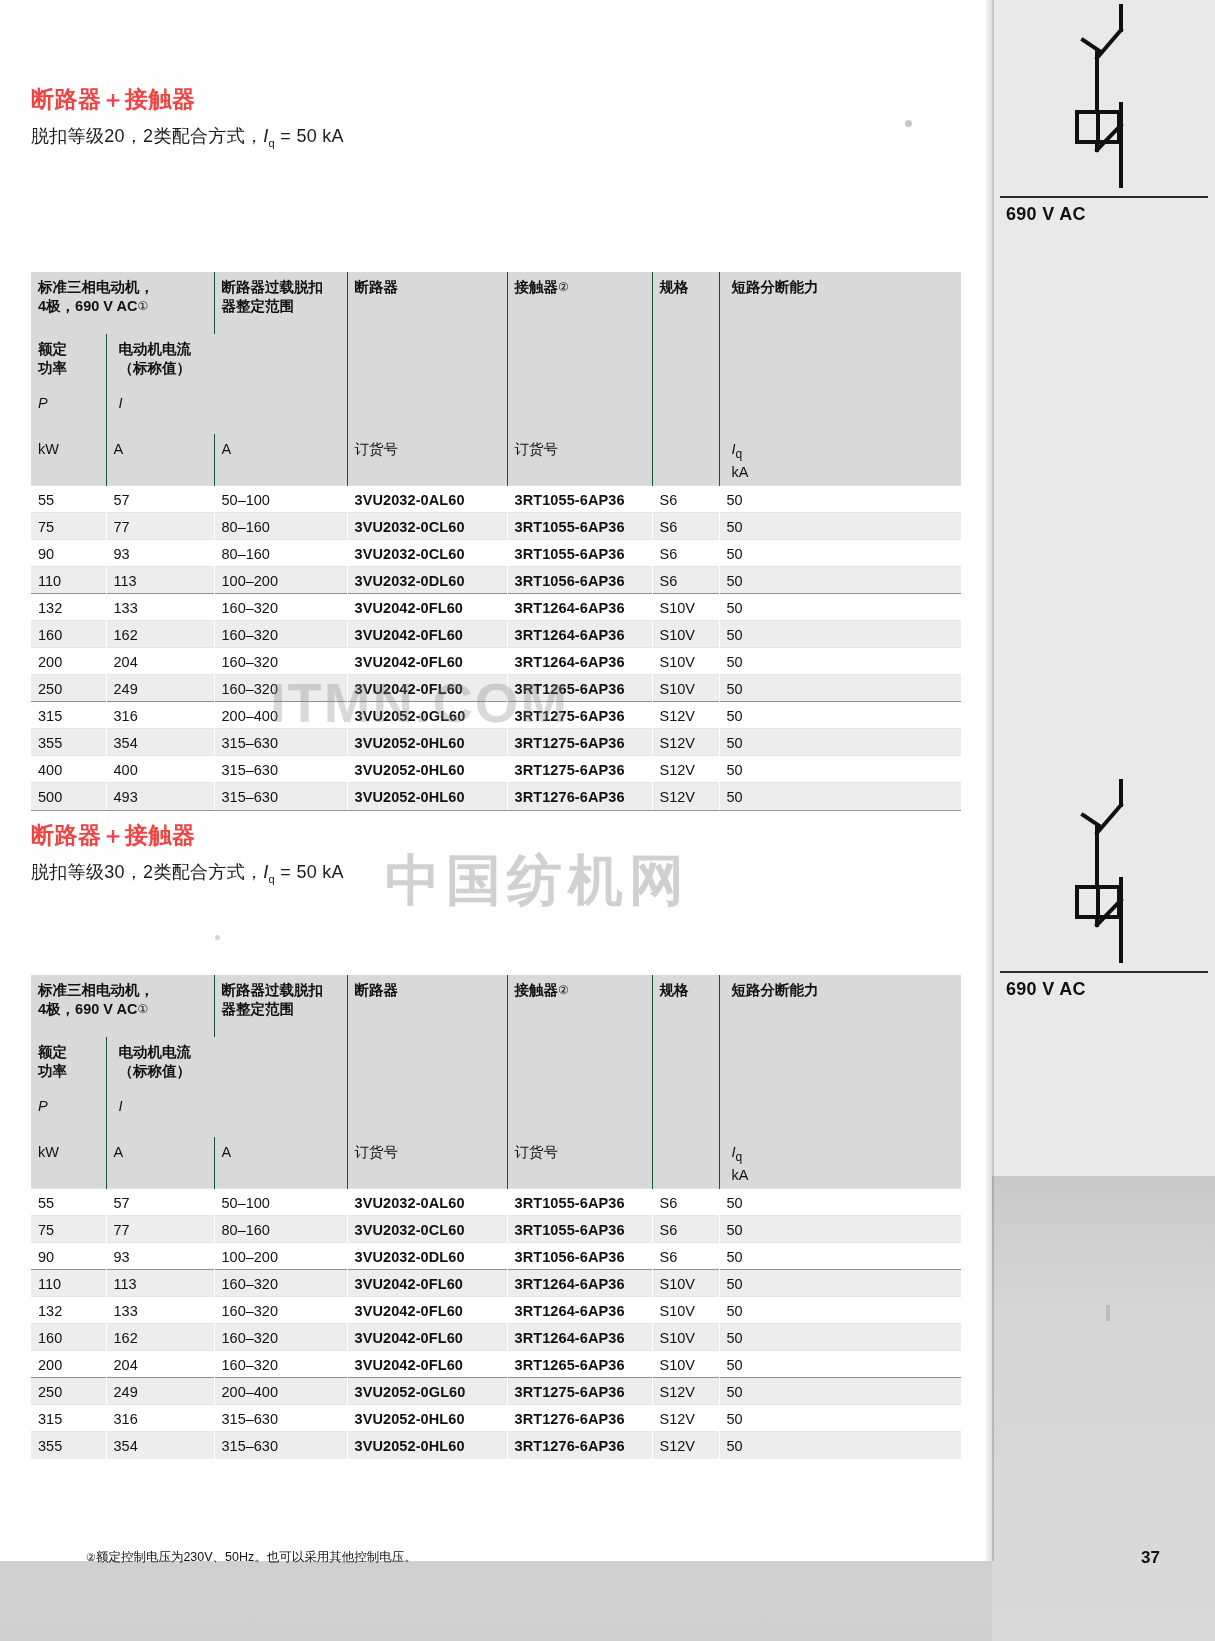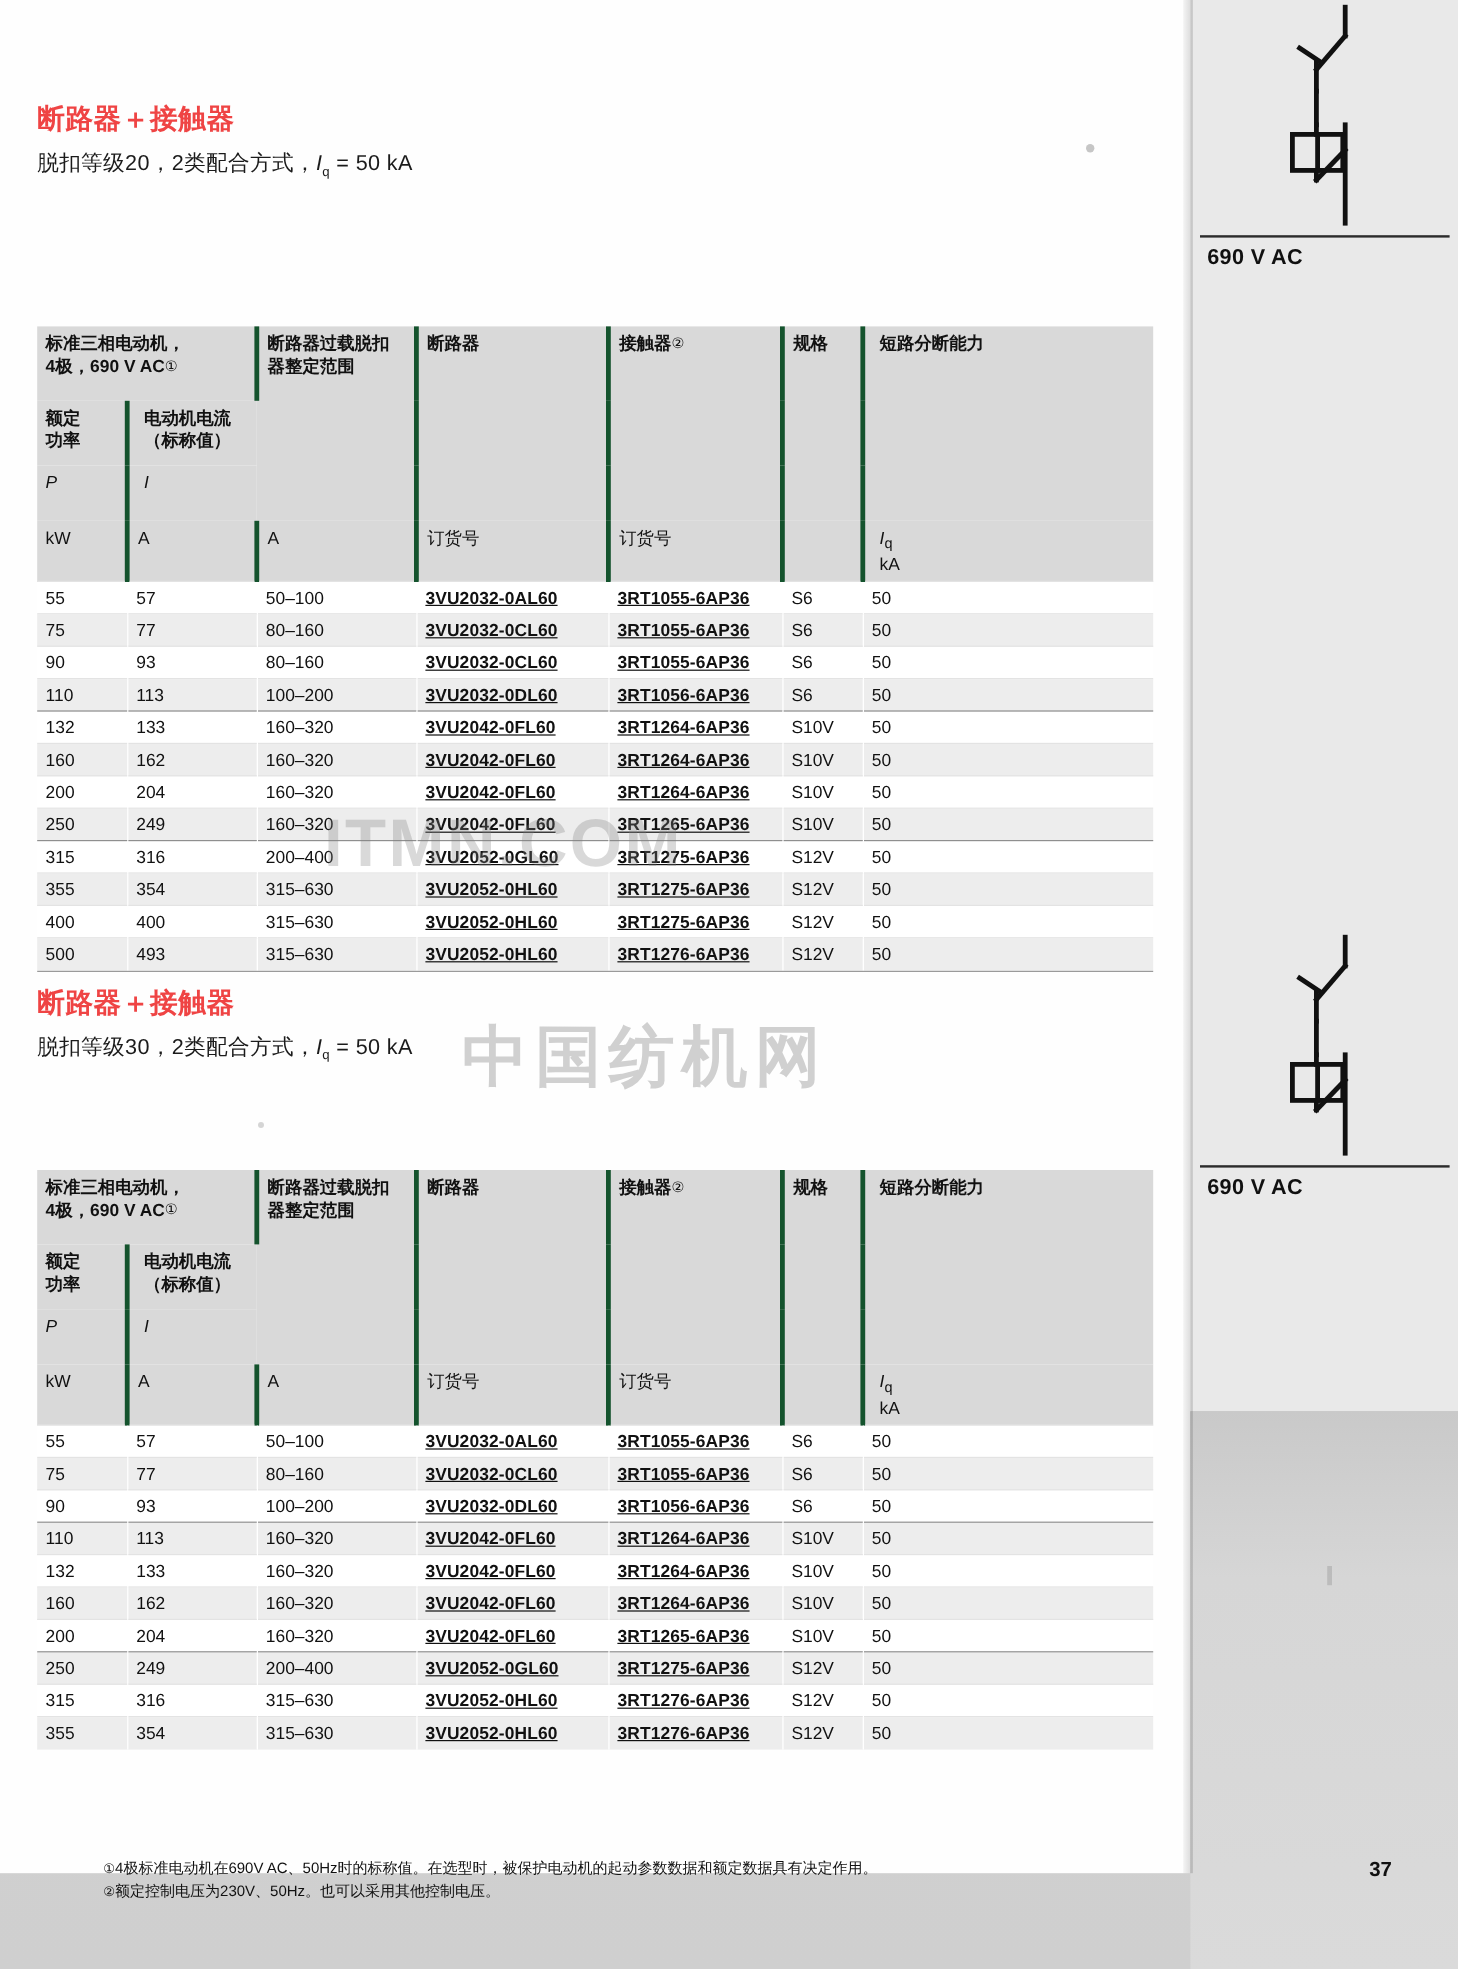--- a/index.html
+++ b/index.html
@@ -101,21 +101,21 @@
   table.spec col.c2 { width: 133px; }
   table.spec col.c3 { width: 160px; }
   table.spec col.c4 { width: 145px; }
   table.spec col.c5 { width: 67px; }
   table.spec col.c6 { width: 242px; }
 
   table.spec thead td {
     background: #d9d9d9;
     vertical-align: top;
     padding: 6px 7px 4px 7px;
-    border-right: 4px solid #14532d;
+    border-right: 1px solid #14532d;
     line-height: 1.3;
     font-size: 14.5px;
     color: #111;
   }
   table.spec thead td:last-child { border-right: none; padding-left: 12px; }
   table.spec thead .hd-strong { font-weight: bold; }
   .hdr-top { height: 62px; }
   .hdr-mid { height: 54px; }
   .hdr-low { height: 46px; }
   .hdr-unit { height: 26px; }
@@ -126,21 +126,21 @@
     border-top: 1px solid #e3e3e3;
     height: 27px;
     line-height: 1.25;
     vertical-align: middle;
     color: #111;
   }
   table.spec tbody td:last-child { border-right: none; }
   table.spec tbody tr.alt td { background: #ededed; }
   table.spec tbody tr.plain td { background: #ffffff; }
   table.spec tbody tr.grp td { border-top: 1px solid #8f8f8f; }
-  td.ord { font-weight: bold; letter-spacing: 0.1px; text-decoration: underline; }
+  td.ord { font-weight: bold; letter-spacing: 0.1px; }
 
   .thin-rule {
     width: 930px;
     border-top: 1px solid #9a9a9a;
   }
 
   
   .sym-i { font-style: italic; }
   .circ { font-size: 12px; vertical-align: 1px; }
 
@@ -606,20 +606,17 @@
 </div>
 
 <div class="wm wm1">ITMN.COM</div>
 <div class="wm wm2">中国纺机网</div>
 <div class="spot-a"></div>
 <div class="spot-b"></div>
 <div class="spot-c"></div>
 
 <div class="footnotes">
   <div>
-    <span class="fn-mark">①</span><span>4极标准电动机在690V AC、50Hz时的标称值。在选型时，被保护电动机的起动参数数据和额定数据具有决定作用。</span>
-  </div>
-  <div>
     <span class="fn-mark">②</span><span>额定控制电压为230V、50Hz。也可以采用其他控制电压。</span>
   </div>
 </div>
 
 <div class="page-num">37</div>
 
 </body></html>

